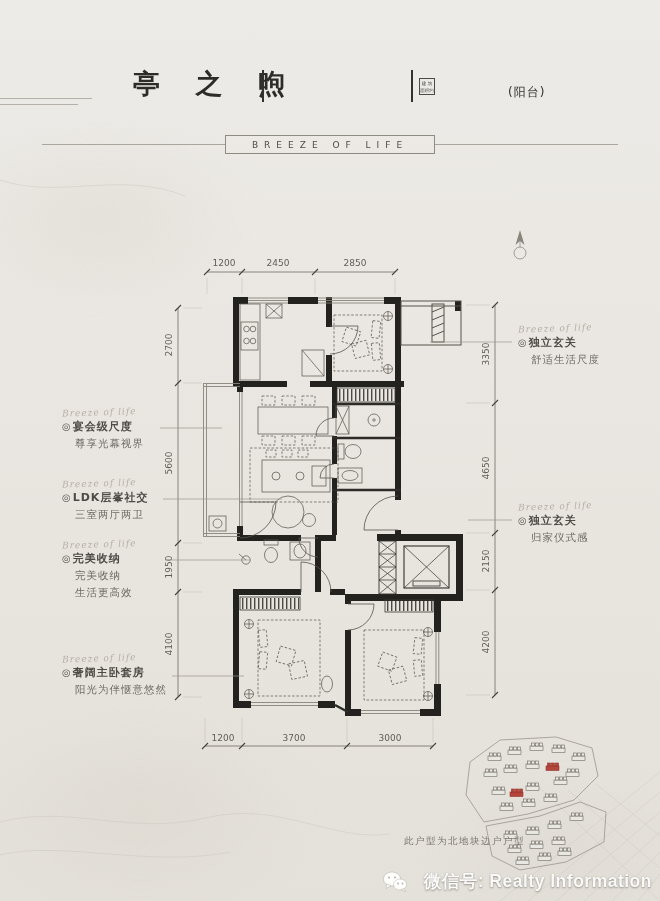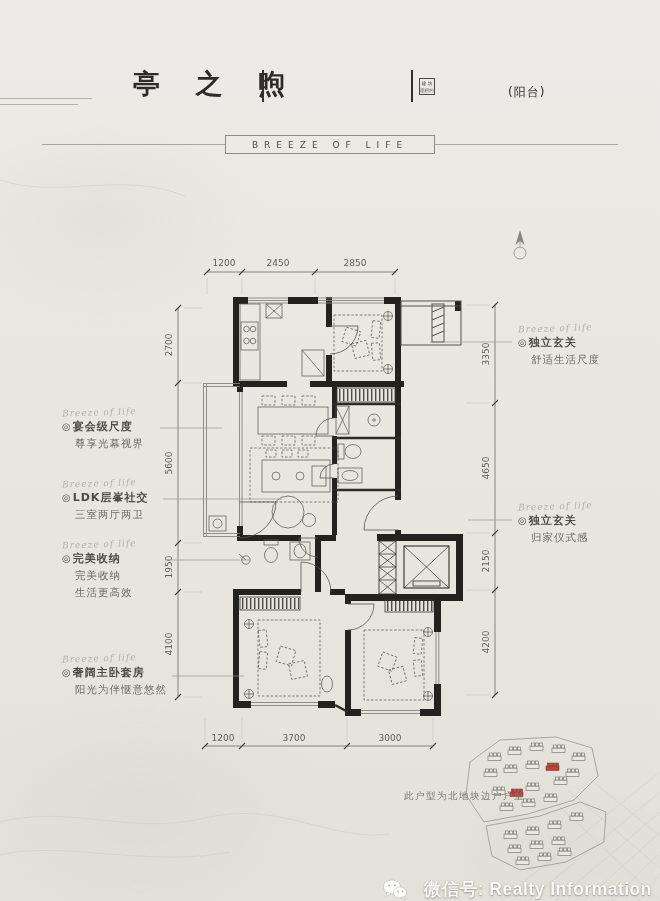--- a/index.html
+++ b/index.html
@@ -34,23 +34,23 @@
               color:#4e4c47;background:rgba(236,234,229,.6);white-space:nowrap;}
   .corner-line{position:absolute;height:0;border-top:1px solid #b5b1a9;}
   
   .anno{position:absolute;width:150px;}
   .anno .script{font-family:"DejaVu Serif","Liberation Serif",serif;font-style:italic;font-size:9px;
                 color:#b6b0a6;letter-spacing:1px;transform:rotate(-2deg);white-space:nowrap;}
   .anno .anno-title{font-size:11px;font-weight:700;color:#4d4b46;margin-top:3px;letter-spacing:1px;white-space:nowrap;}
   .anno .anno-title .bullet{font-weight:400;font-size:10px;color:#5a5852;margin-right:1px;}
   .anno .anno-line{font-size:10.5px;color:#6d6a64;margin-top:3px;margin-left:13px;letter-spacing:1px;white-space:nowrap;}
   
-  .site-note{position:absolute;left:404px;top:790px;font-size:9.5px;color:#7b776f;letter-spacing:1.5px;}
+  .site-note{position:absolute;left:404px;top:835px;font-size:9.5px;color:#7b776f;letter-spacing:1.5px;}
   
-  .watermark{position:absolute;right:8px;bottom:0;display:flex;align-items:center;gap:17px;}
+  .watermark{position:absolute;right:8px;bottom:8px;display:flex;align-items:center;gap:17px;}
   .watermark .wm-text{font-family:"Liberation Sans","DejaVu Sans",sans-serif;font-size:17.5px;font-weight:700;
       color:rgba(255,255,255,.95);text-shadow:0 1px 2px rgba(120,114,105,.65),0 0 1px rgba(120,114,105,.5);letter-spacing:.5px;}
   svg{position:absolute;left:0;top:0;}
 </style>
 </head>
 <body>
 
 <div class="page">
 
   <div class="tex tex1"></div>

